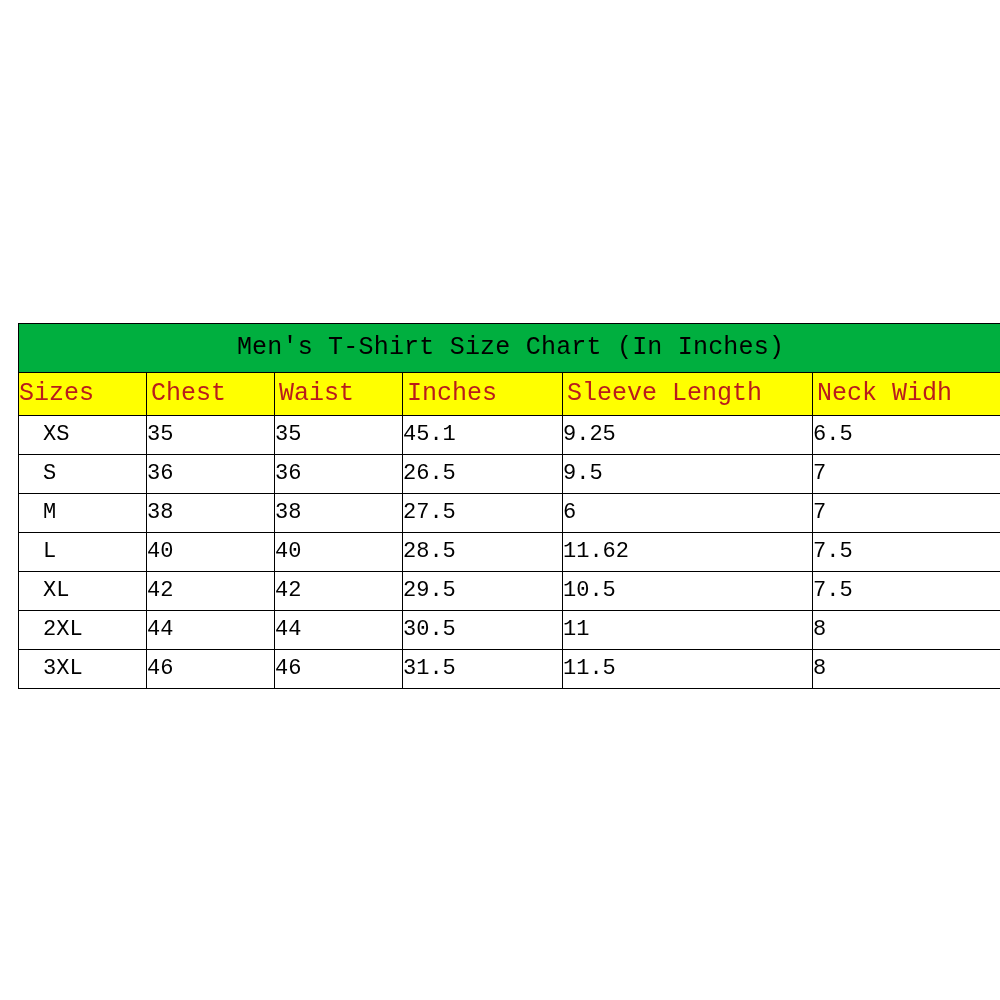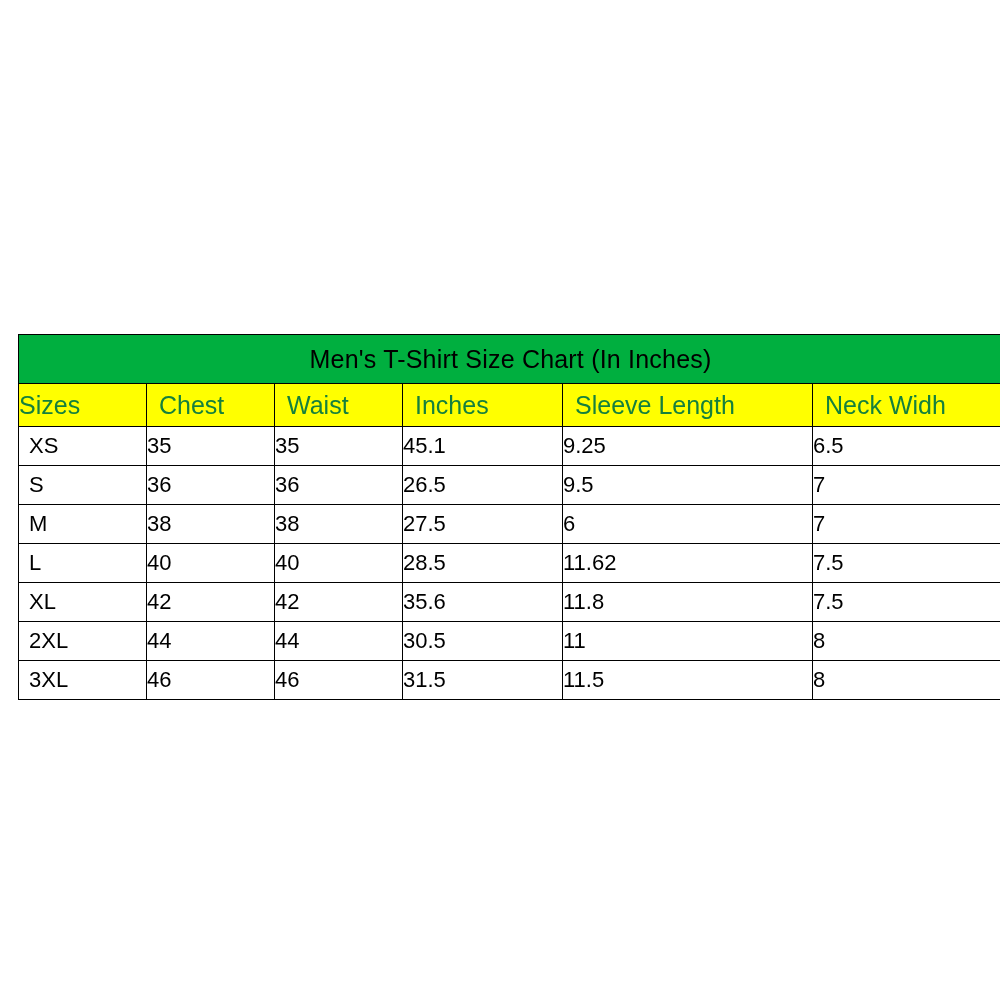--- a/index.html
+++ b/index.html
@@ -10,22 +10,23 @@
   body {
     width: 1000px;
     height: 1000px;
     font-family: "Liberation Sans", sans-serif;
     position: relative;
     overflow: hidden;
   }
   #chart-wrap {
     position: absolute;
     left: 18px;
-    top: 334px;
+    top: 323px;
     width: 964px;
+    font-family: Liberation Mono, monospace;
   }
   table.size-chart {
     border-collapse: collapse;
     width: 100%;
     table-layout: fixed;
   }
   table.size-chart td,
   table.size-chart th {
     border: 1px solid #000000;
     padding: 0;
@@ -36,45 +37,45 @@
     color: #000000;
     font-size: 25px;
     font-weight: bold;
     text-align: center;
     height: 48px;
     line-height: 48px;
     letter-spacing: 0.2px;
   }
   .header-cell {
     background: #ffff00;
-    color: #15803d;
+    color: #b91c1c;
     font-size: 25px;
     font-weight: bold;
     height: 42px;
     line-height: 42px;
     text-align: left;
     padding-left: 12px;
     white-space: nowrap;
     overflow: hidden;
   }
   .header-cell.ctr {
     text-align: left;
-    padding-left: 12px;
+    padding-left: 4px;
   }
   .body-cell {
     font-size: 22px;
     color: #000000;
     height: 38px;
     line-height: 38px;
     text-align: left;
     background: #ffffff;
   }
   .body-cell.size-label {
     text-align: left;
-    padding-left: 10px;
+    padding-left: 24px;
   }
   
   col.c0 { width: 128px; }
   col.c1 { width: 128px; }
   col.c2 { width: 128px; }
   col.c3 { width: 160px; }
   col.c4 { width: 250px; }
   col.c5 { width: 190px; }
 </style>
 </head>
@@ -132,22 +133,22 @@
         <td class="body-cell">40</td>
         <td class="body-cell">40</td>
         <td class="body-cell">28.5</td>
         <td class="body-cell">11.62</td>
         <td class="body-cell">7.5</td>
       </tr>
       <tr>
         <td class="body-cell size-label">XL</td>
         <td class="body-cell">42</td>
         <td class="body-cell">42</td>
-        <td class="body-cell">35.6</td>
-        <td class="body-cell">11.8</td>
+        <td class="body-cell">29.5</td>
+        <td class="body-cell">10.5</td>
         <td class="body-cell">7.5</td>
       </tr>
       <tr>
         <td class="body-cell size-label">2XL</td>
         <td class="body-cell">44</td>
         <td class="body-cell">44</td>
         <td class="body-cell">30.5</td>
         <td class="body-cell">11</td>
         <td class="body-cell">8</td>
       </tr>

